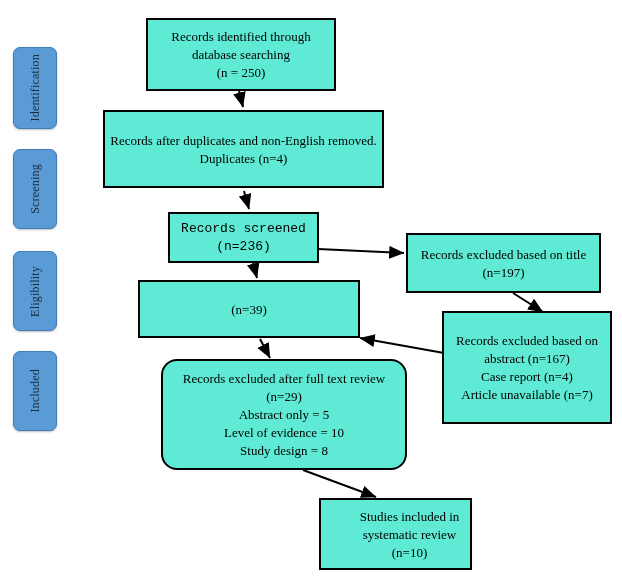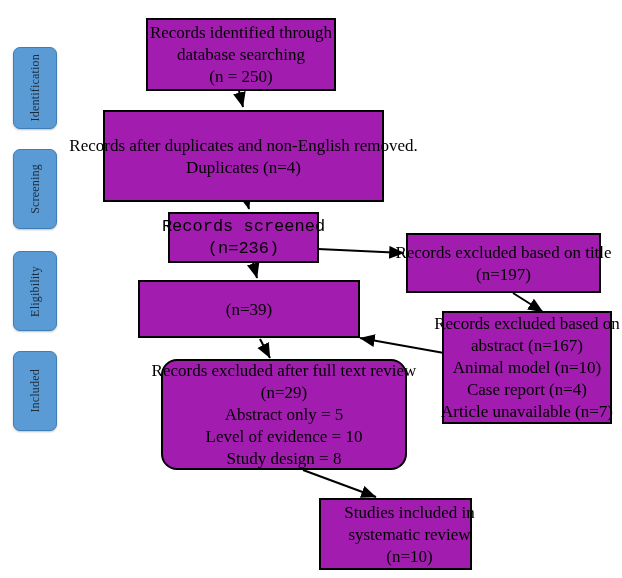--- a/index.html
+++ b/index.html
@@ -23,28 +23,28 @@
     position: absolute;
     top: 0;
     left: 0;
     width: 622px;
     height: 578px;
   }
   .flow-box {
     position: absolute;
     box-sizing: border-box;
     border: 2.5px solid #000000;
-    background: #a21caf;
+    background: #5eead4;
     display: flex;
     flex-direction: column;
     align-items: center;
     justify-content: center;
     text-align: center;
     color: #000000;
-    font-size: 17px;
+    font-size: 13px;
     line-height: 1.0;
     z-index: 3;
   }
   .flow-box .line {
     display: block;
     white-space: nowrap;
     padding: 2.5px 0;
   }
   .stage-label {
     position: absolute;
@@ -111,21 +111,21 @@
   <div class="stage-label" style="left:13px; top:351px; width:44px; height:80px;">
     <span class="vtext">Included</span>
   </div>
 
   <div class="flow-box" style="left:146px; top:18px; width:190px; height:73px;">
     <span class="line">Records identified through</span>
     <span class="line">database searching</span>
     <span class="line">(n = 250)</span>
   </div>
 
-  <div class="flow-box" style="left:103px; top:110px; width:281px; height:92px;">
+  <div class="flow-box" style="left:103px; top:110px; width:281px; height:78px;">
     <span class="line">Records after duplicates and non-English removed.</span>
     <span class="line">Duplicates (n=4)</span>
   </div>
 
   <div class="flow-box" style="left:168px; top:212px; width:151px; height:51px;font-family:Liberation Mono, monospace;">
     <span class="line">Records screened</span>
     <span class="line">(n=236)</span>
   </div>
 
   <div class="flow-box" style="left:406px; top:233px; width:195px; height:60px;">
@@ -133,21 +133,20 @@
     <span class="line">(n=197)</span>
   </div>
 
   <div class="flow-box" style="left:138px; top:280px; width:222px; height:58px;">
     <span class="line">(n=39)</span>
   </div>
 
   <div class="flow-box" style="left:442px; top:311px; width:170px; height:113px;">
     <span class="line">Records excluded based on</span>
     <span class="line">abstract (n=167)</span>
-    <span class="line">Animal model (n=10)</span>
     <span class="line">Case report (n=4)</span>
     <span class="line">Article unavailable (n=7)</span>
   </div>
 
   <div class="flow-box" style="left:161px; top:359px; width:246px; height:111px;border-radius:16px;">
     <span class="line">Records excluded after full text review</span>
     <span class="line">(n=29)</span>
     <span class="line">Abstract only = 5</span>
     <span class="line">Level of evidence = 10</span>
     <span class="line">Study design = 8</span>

